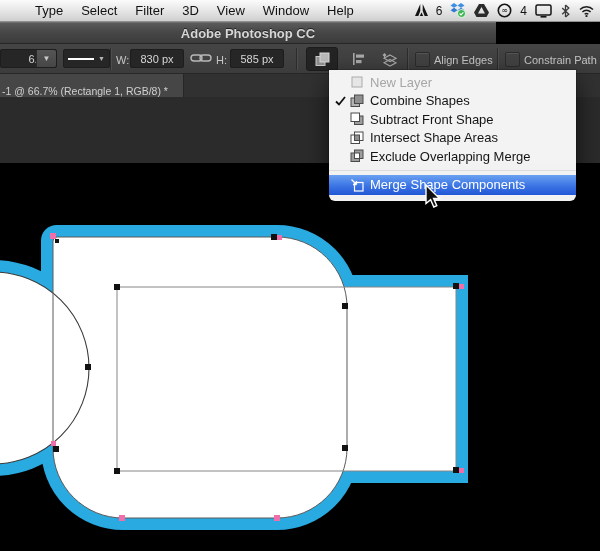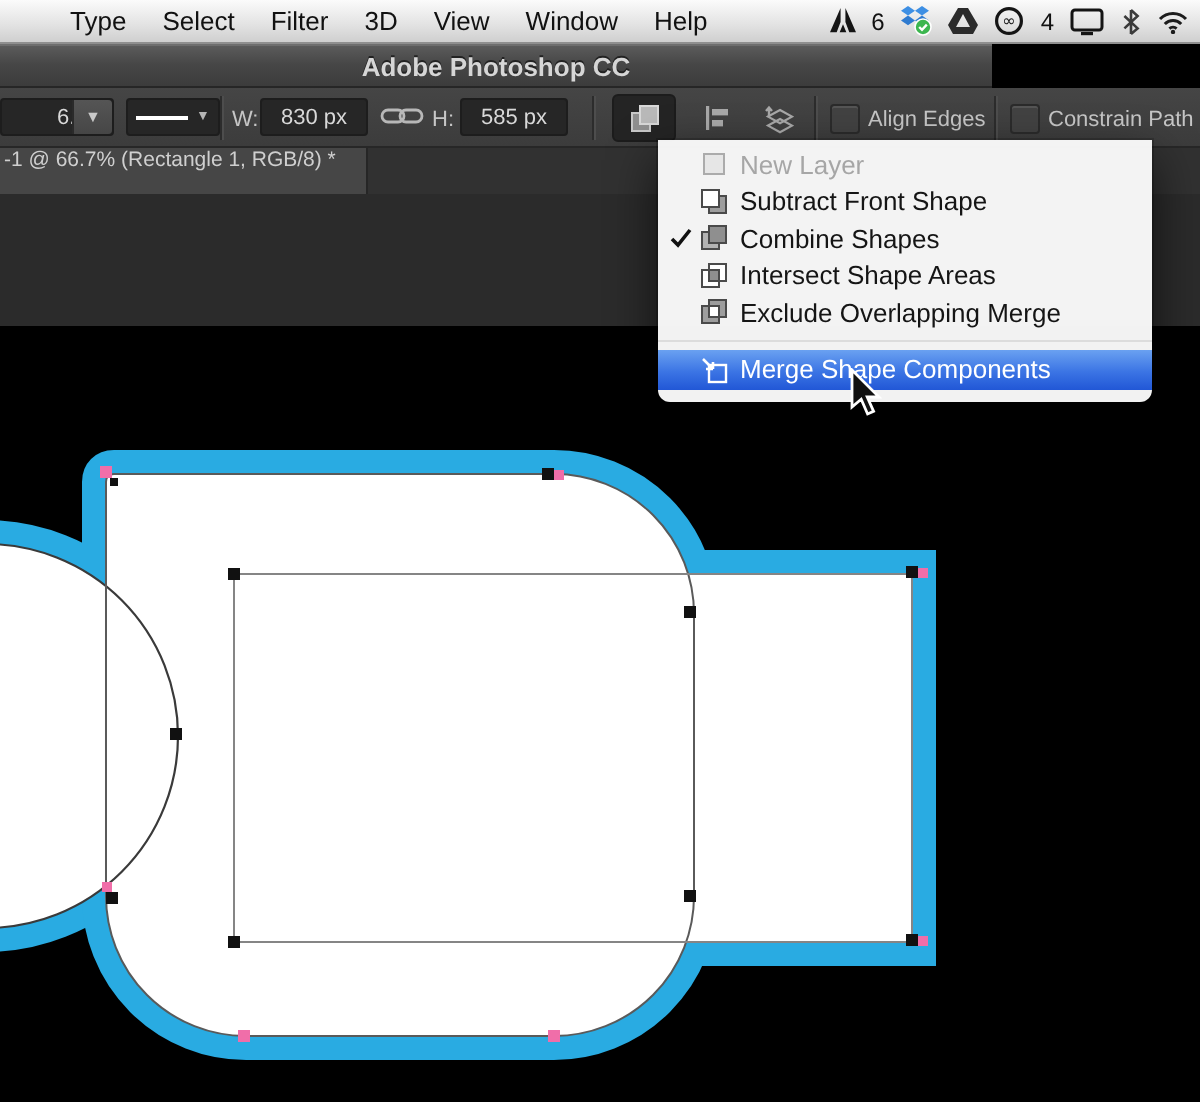--- a/index.html
+++ b/index.html
@@ -38,21 +38,21 @@
     color:#c9c9c9;font-size:8px;}
   .ob-btn{position:absolute;height:24px;top:3px;border-radius:3px;display:flex;
     align-items:center;justify-content:center;}
   .ob-btn.pressed{background:#242424;border:1px solid #1c1c1c;box-sizing:border-box;}
   .checkbox{position:absolute;top:8px;width:13px;height:13px;background:#424242;
     border:1px solid #2b2b2b;border-radius:2px;box-shadow:inset 0 1px 0 #555;}
 
   
   .tabbar{position:absolute;left:0;top:74px;width:600px;height:23px;background:#313131;}
   .doc-tab{position:absolute;left:0;top:0;width:184px;height:23px;background:#464646;
-    border-right:1px solid #262626;display:flex;align-items:flex-start;overflow:hidden;box-sizing:border-box;}
+    border-right:1px solid #262626;display:flex;align-items:flex-end;overflow:hidden;box-sizing:border-box;}
   .doc-tab span{font-size:10.5px;color:#cfcfcf;white-space:nowrap;margin-left:2px;}
 
   
   .pasteboard{position:absolute;left:0;top:97px;width:600px;height:66px;background:#2b2b2b;}
   .canvas{position:absolute;left:0;top:163px;width:600px;height:388px;background:#000;}
 
   
   .dropdown{position:absolute;left:329px;top:70px;width:247px;z-index:10;
     background:rgba(247,247,247,0.98);border-radius:0 0 6px 6px;
     box-shadow:0 10px 24px rgba(0,0,0,0.65),0 0 0 1px rgba(0,0,0,0.18);
@@ -249,47 +249,47 @@
     <div class="drow disabled">
       <span class="check"></span>
       <span class="dicon">
         <svg width="14" height="14" viewBox="0 0 14 14">
             <rect x="2" y="2" width="10" height="10" fill="#e6e6e6" stroke="#ababab"></rect>
           </svg>
       </span>
       <span class="dlabel">New Layer</span>
     </div>
     <div class="drow">
-      <span class="check"></span>
-      <span class="dicon">
-        <svg width="14" height="14" viewBox="0 0 14 14">
-          <rect x="4.5" y="4" width="8.5" height="8.5" fill="#9d9d9d" stroke="#4a4a4a"></rect>
-          <rect x="1" y="1" width="8.5" height="8.5" fill="#fff" stroke="#4a4a4a"></rect>
-        </svg>
-      </span>
-      <span class="dlabel">Subtract Front Shape</span>
-    </div>
-    <div class="drow">
       <span class="check">
         <svg width="11" height="10" viewBox="0 0 11 10">
             <path d="M1 5.5 L4 8.5 L10 1" stroke="#111" stroke-width="1.8" fill="none"></path>
           </svg>
       </span>
       <span class="dicon">
         <svg width="14" height="14" viewBox="0 0 14 14">
           <rect x="1" y="4" width="8.5" height="8.5" fill="#b3b3b3" stroke="#4a4a4a"></rect>
           <rect x="4.5" y="1" width="8.5" height="8.5" fill="#8f8f8f" stroke="#4a4a4a"></rect>
         </svg>
       </span>
       <span class="dlabel">Combine Shapes</span>
     </div>
     <div class="drow">
       <span class="check"></span>
       <span class="dicon">
         <svg width="14" height="14" viewBox="0 0 14 14">
+          <rect x="4.5" y="4" width="8.5" height="8.5" fill="#9d9d9d" stroke="#4a4a4a"></rect>
+          <rect x="1" y="1" width="8.5" height="8.5" fill="#fff" stroke="#4a4a4a"></rect>
+        </svg>
+      </span>
+      <span class="dlabel">Subtract Front Shape</span>
+    </div>
+    <div class="drow">
+      <span class="check"></span>
+      <span class="dicon">
+        <svg width="14" height="14" viewBox="0 0 14 14">
           <rect x="1" y="4" width="8.5" height="8.5" fill="#fff" stroke="#4a4a4a"></rect>
           <rect x="4.5" y="1" width="8.5" height="8.5" fill="#fff" stroke="#4a4a4a"></rect>
           <rect x="4.5" y="4" width="5" height="5.5" fill="#8f8f8f" stroke="#4a4a4a"></rect>
         </svg>
       </span>
       <span class="dlabel">Intersect Shape Areas</span>
     </div>
     <div class="drow">
       <span class="check"></span>
       <span class="dicon">

